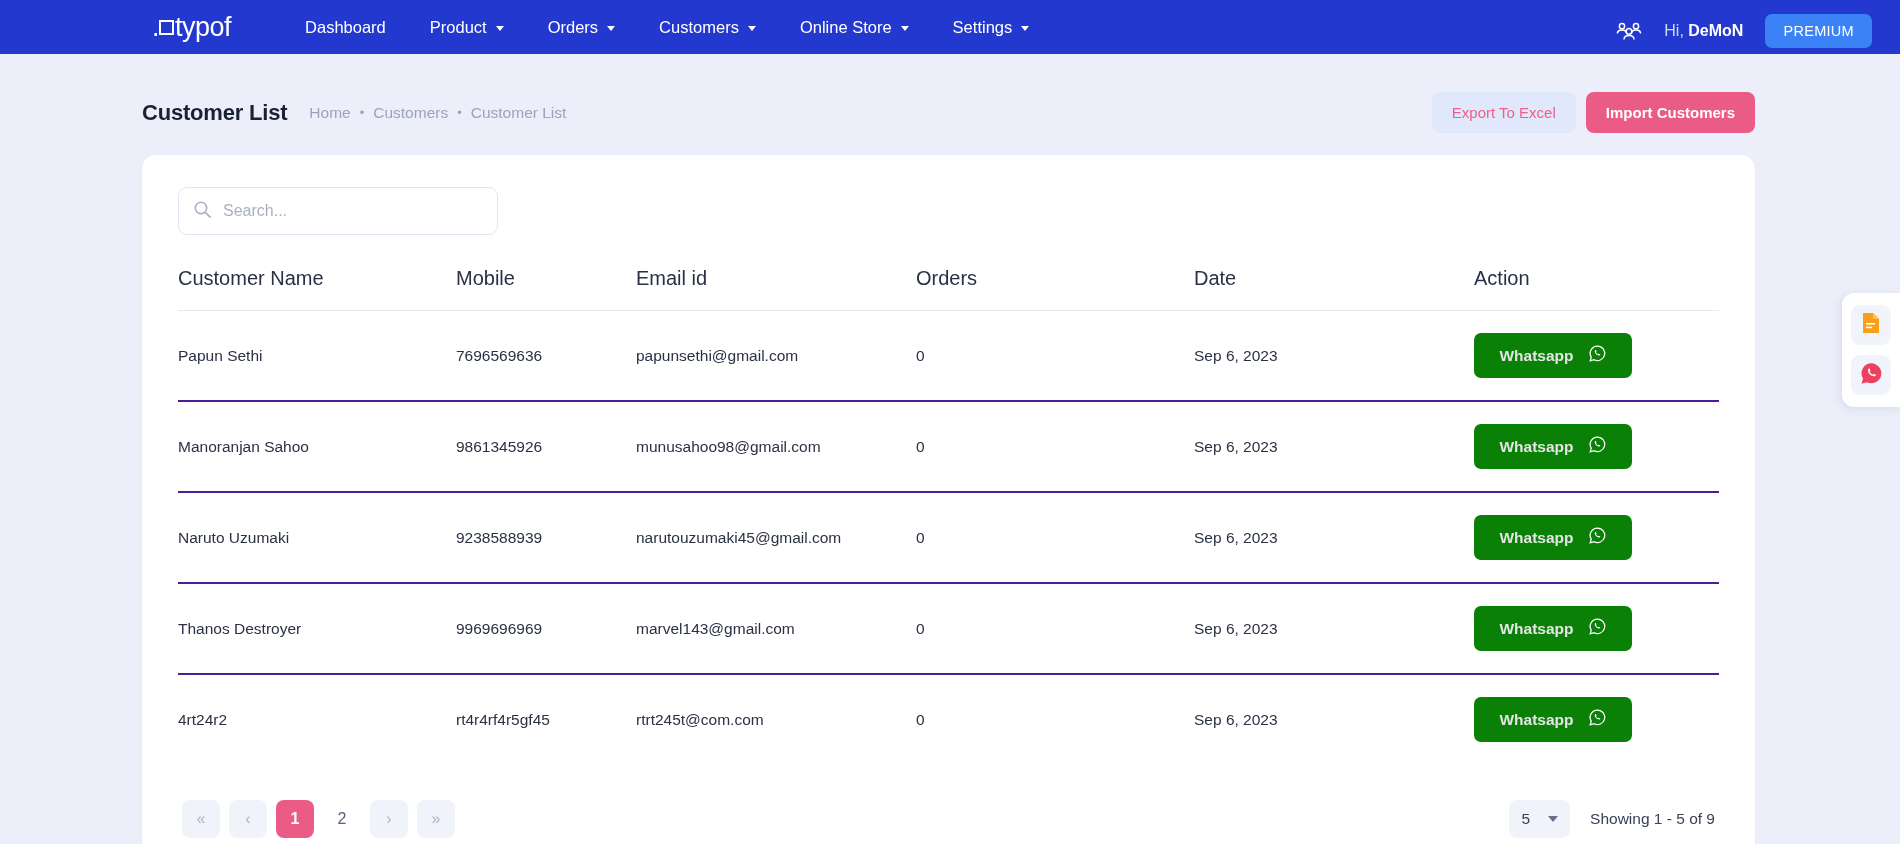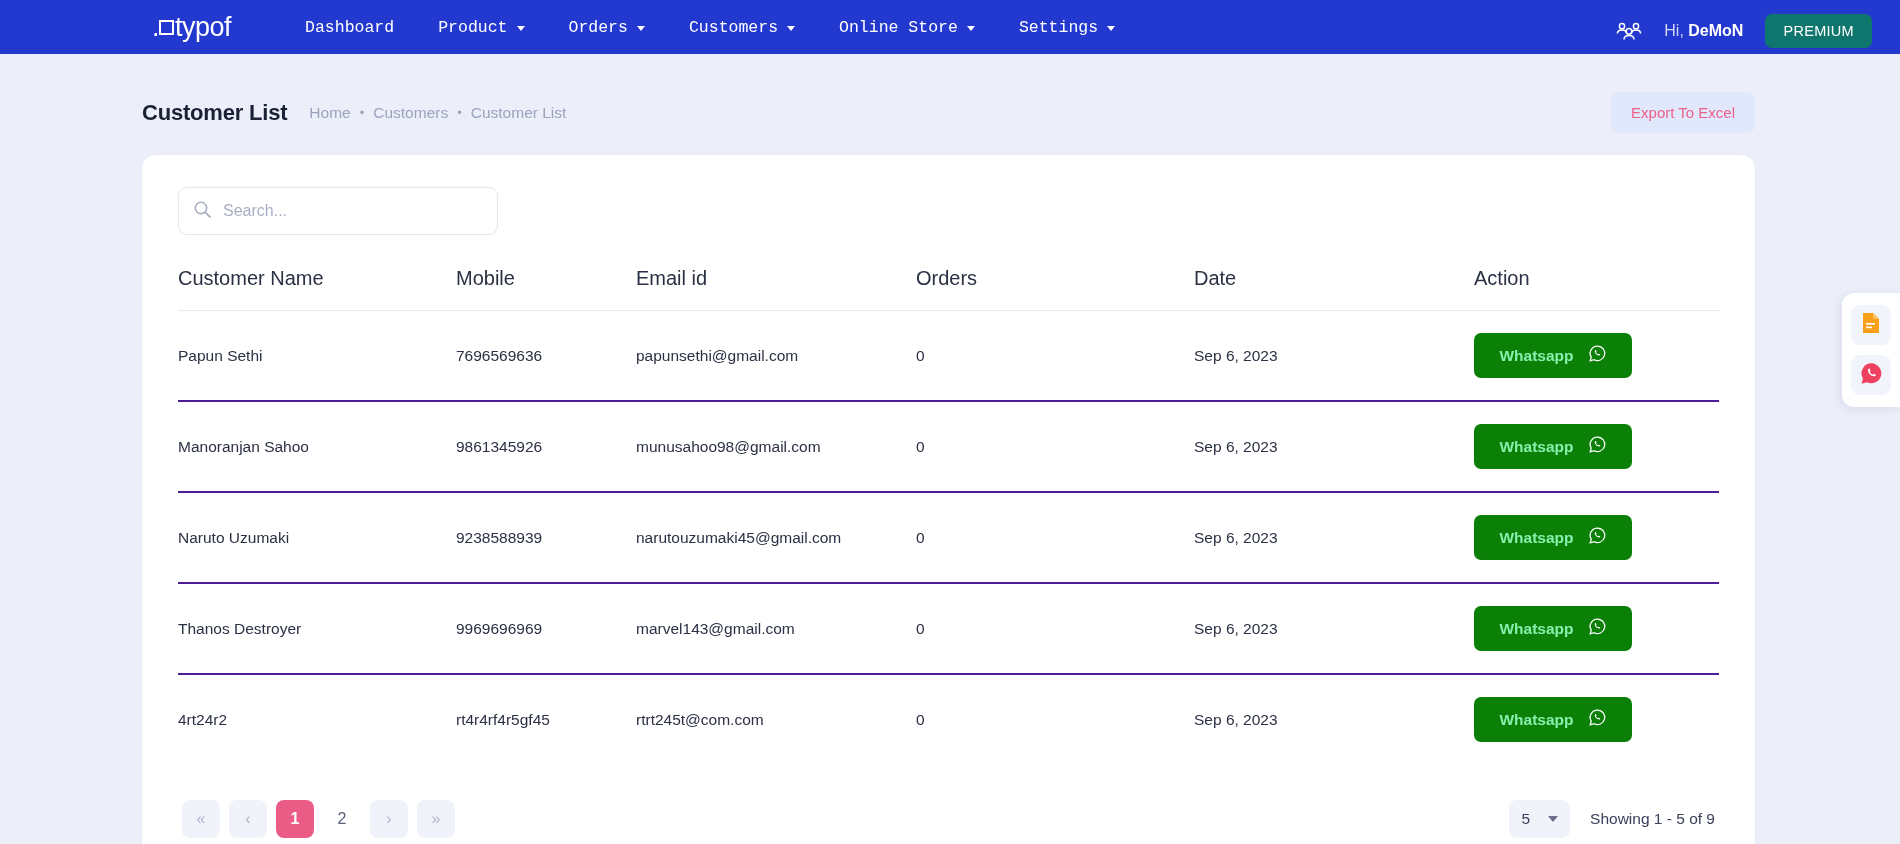--- a/index.html
+++ b/index.html
@@ -35,21 +35,20 @@
     border: 2.5px solid #fff;
     margin: 0 1px 0 0;
     position: relative;
     top: -1px;
   }
   .nav-items {
     display: flex;
     align-items: center;
     margin-left: 52px;
     gap: 0px;
-    font-family: Liberation Mono, monospace;
   }
   .nav-item {
     color: #ffffff;
     font-size: 16.5px;
     padding: 8px 22px;
     display: flex;
     align-items: center;
     gap: 9px;
     cursor: pointer;
     white-space: nowrap;
@@ -71,21 +70,21 @@
     margin-top: 8px;
   }
   .users-icon { display: flex; align-items: center; }
   .greeting {
     color: #d2d8f4;
     font-size: 16px;
     white-space: nowrap;
   }
   .greeting b { color: #ffffff; font-weight: 700; }
   .premium-btn {
-    background: #0f766e;
+    background: #3b82f6;
     color: #ffffff;
     border: none;
     border-radius: 7px;
     font-size: 14.5px;
     font-weight: 500;
     padding: 9px 18px;
     cursor: pointer;
     letter-spacing: 0.3px;
     font-family: inherit;
   }
@@ -190,21 +189,21 @@
   tbody tr:last-child td { border-bottom: none; }
   .col-name  { width: 278px; }
   .col-mob   { width: 180px; }
   .col-mail  { width: 280px; padding-right: 40px !important; margin-top: 21px; }
   .col-ord   { width: 278px; }
   .col-date  { width: 280px; }
   .col-act   { width: auto; }
   td.col-mail { word-break: break-all; }
   .wa-btn {
     background: #0a8007;
-    color: #86efac;
+    color: #e5e5e5;
     border: none;
     border-radius: 7px;
     font-size: 15.5px;
     font-weight: 600;
     padding: 11px 18px;
     display: inline-flex;
     align-items: center;
     gap: 14px;
     cursor: pointer;
     font-family: inherit;
@@ -341,20 +340,21 @@
   <div class="page-title">Customer List</div>
   <div class="breadcrumb">
     <span>Home</span>
     <span class="bc-sep">•</span>
     <span>Customers</span>
     <span class="bc-sep">•</span>
     <span>Customer List</span>
   </div>
   <div class="head-actions">
     <button class="btn-export">Export To Excel</button>
+    <button class="btn-import">Import Customers</button>
   </div>
 </div>
 
 <div class="card">
 
   <div class="search-wrap">
     <span>
       <svg width="19" height="19" viewBox="0 0 20 20" fill="none" stroke="#a9aec4" stroke-width="1.7">
         <circle cx="8.4" cy="8.4" r="6"></circle>
         <line x1="13" y1="13" x2="18" y2="18" stroke-linecap="round"></line>

